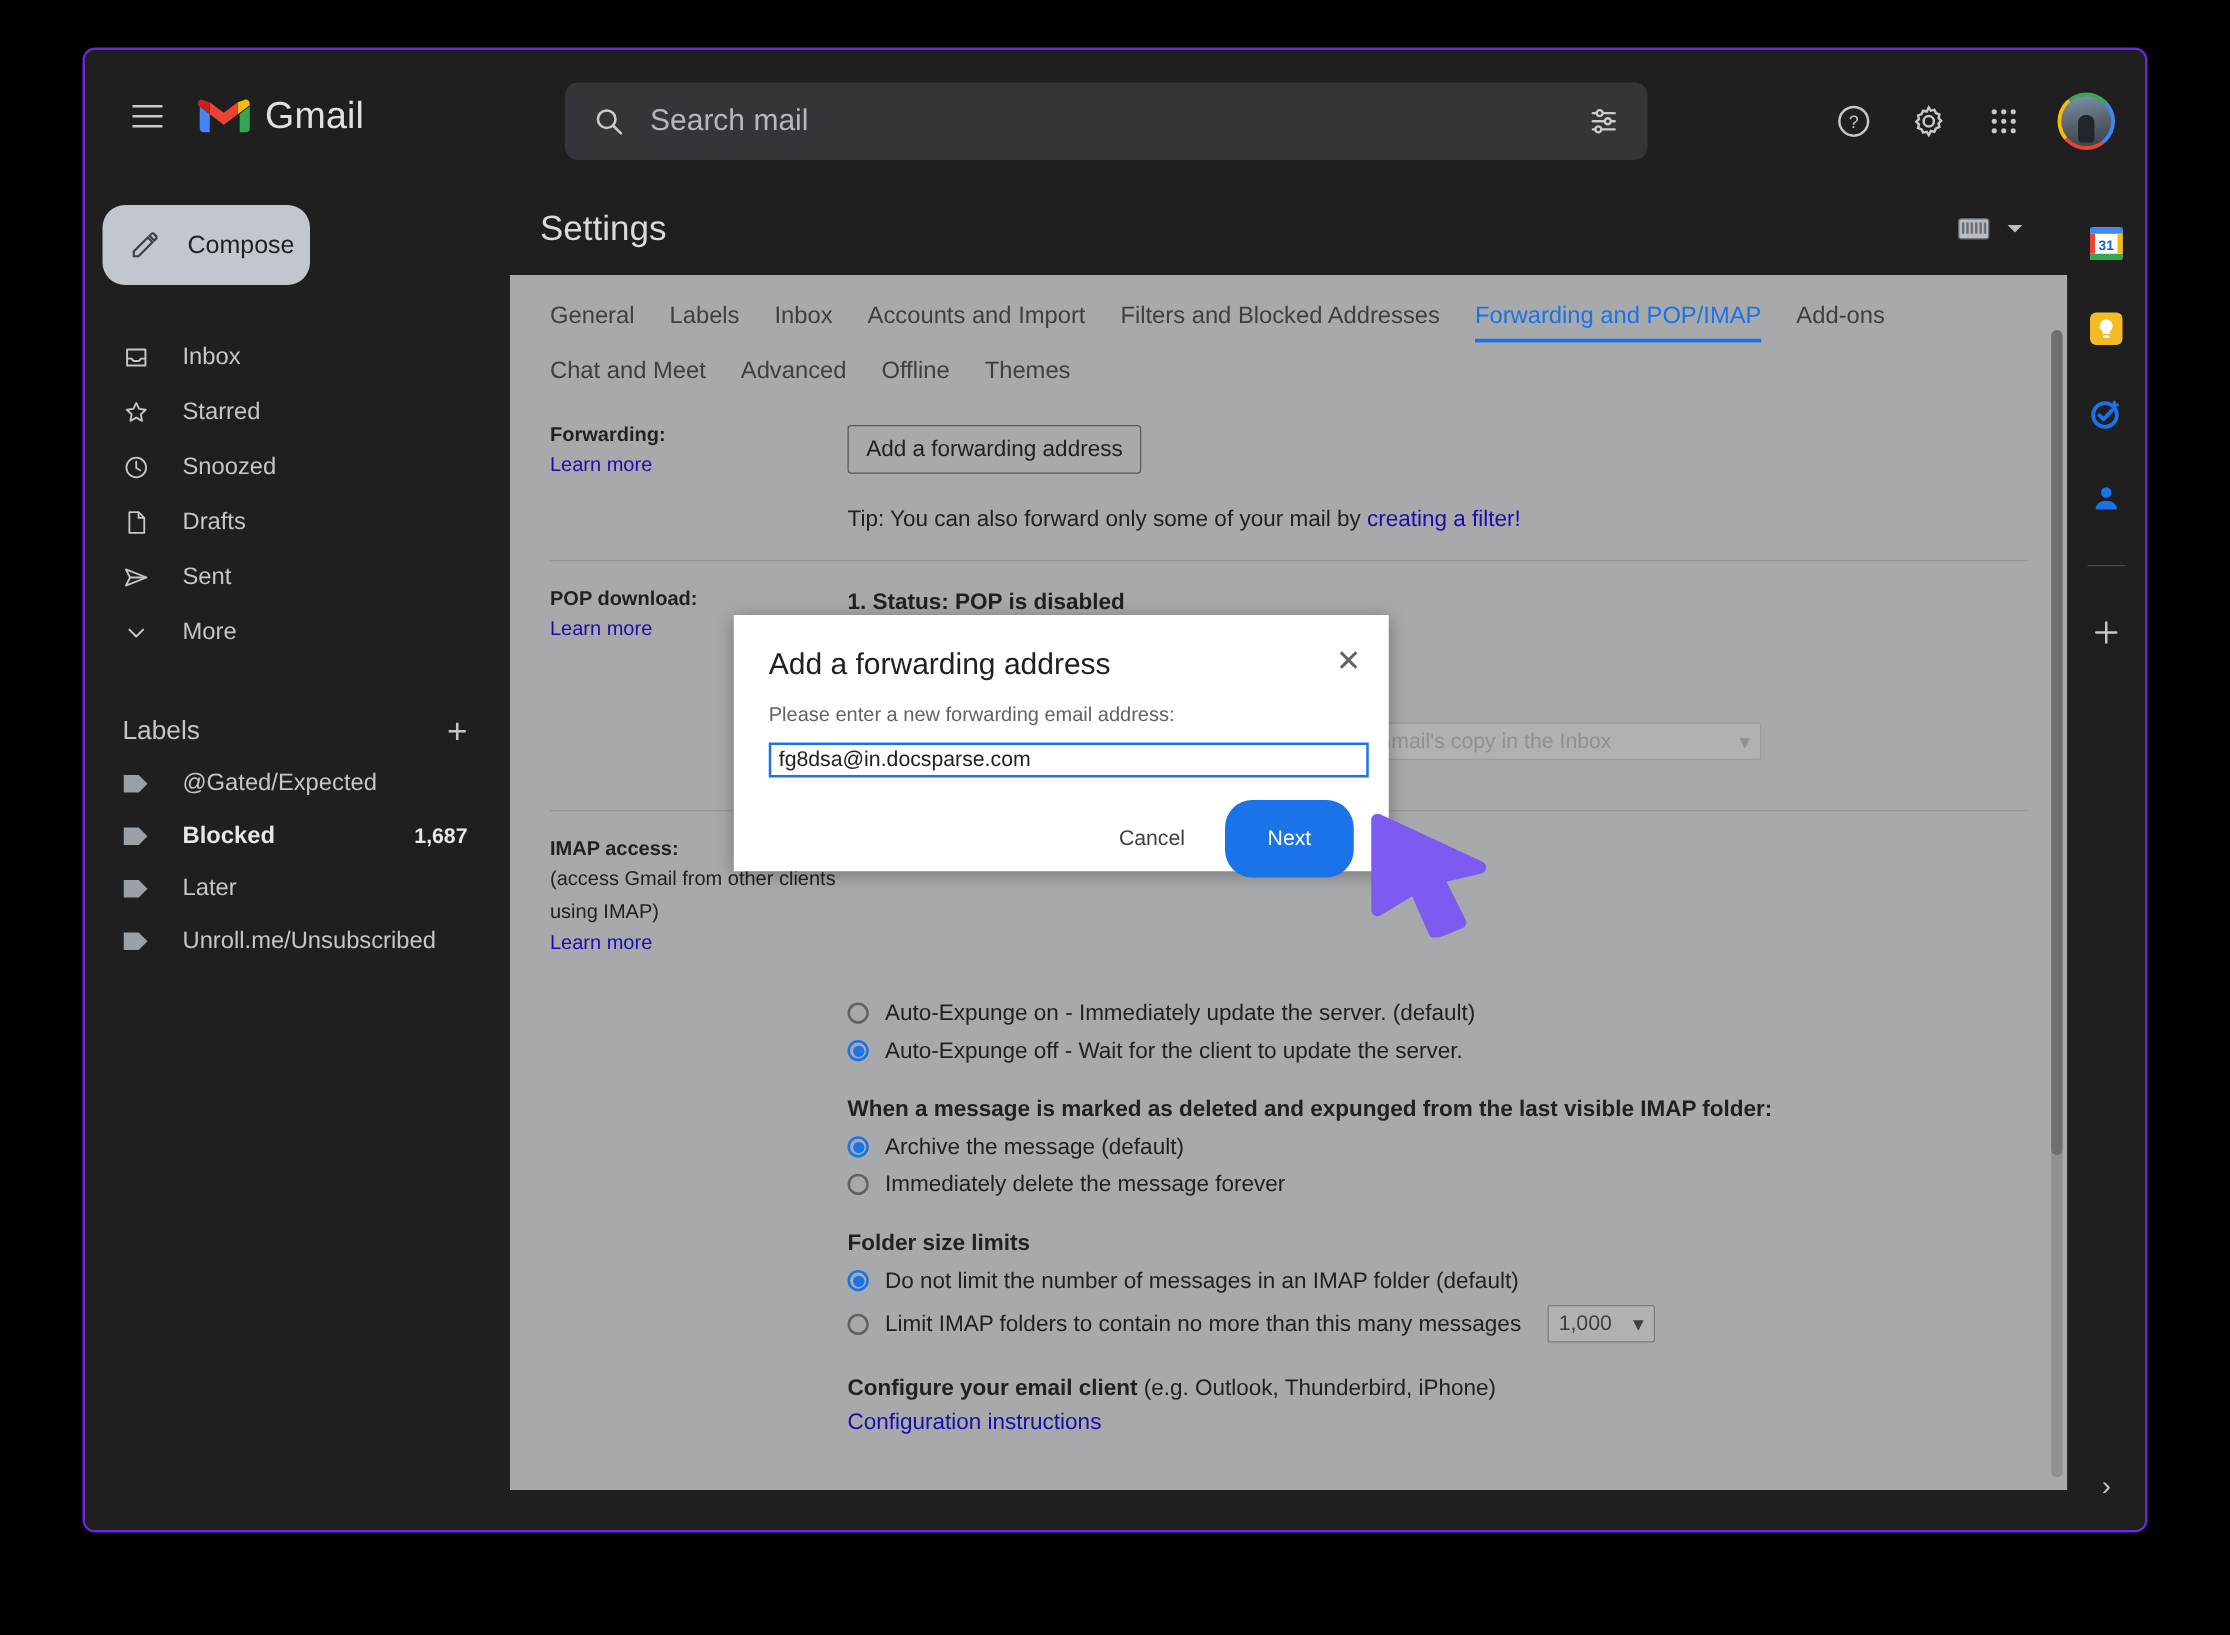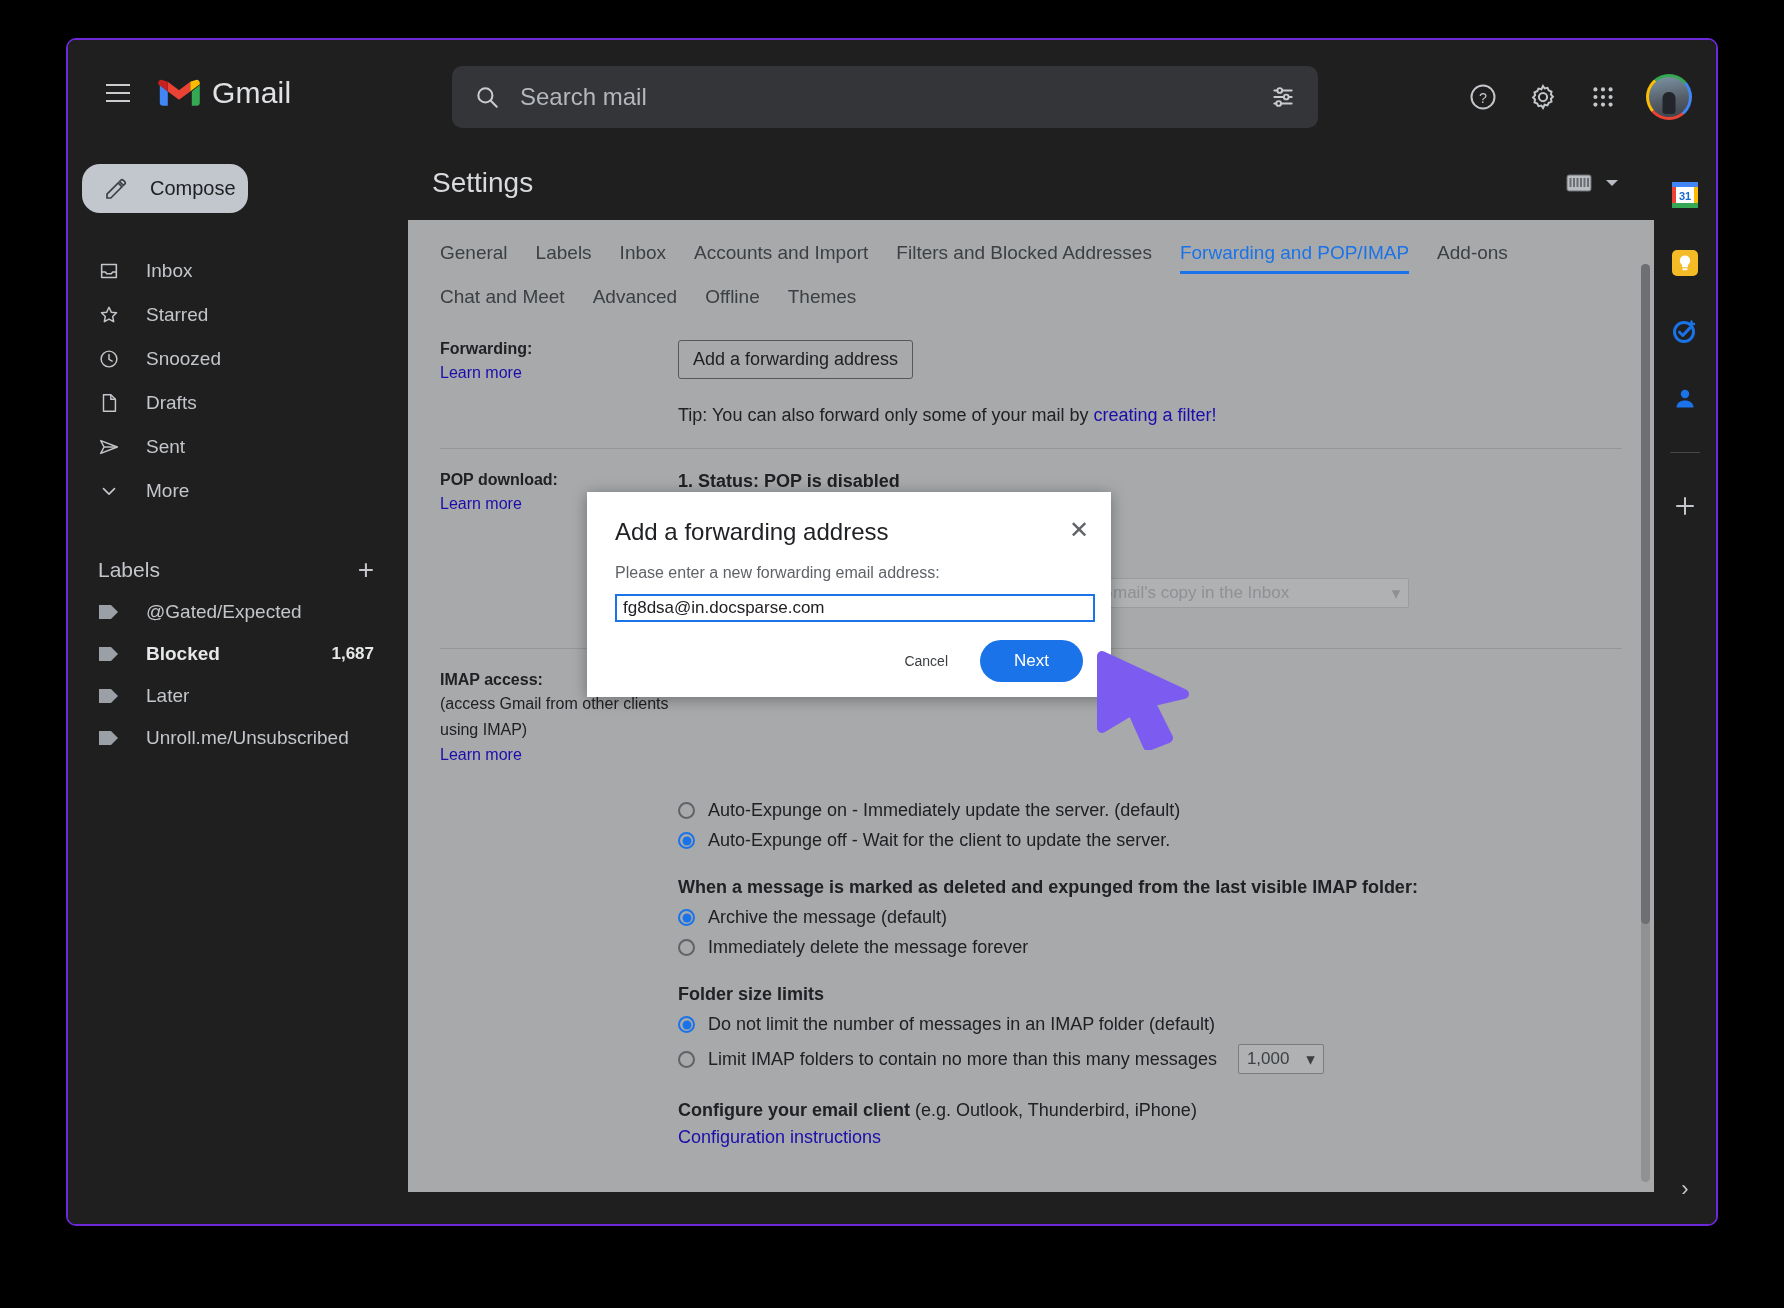--- a/index.html
+++ b/index.html
@@ -84,21 +84,21 @@
 
   
   .sidebar {
     position: absolute; left: 0; top: 106px; width: 340px; bottom: 0;
     background: #1f1f1f;
     padding-top: 18px;
   }
   .compose {
     display: flex; align-items: center; gap: 22px;
     margin-left: 14px;
-    width: 166px; height: 49px;
+    width: 166px; height: 64px;
     background: #c2c7cd; color: #202124;
     border-radius: 18px; border: none;
     font-size: 20px; font-family: inherit;
     cursor: pointer; padding-left: 22px;
   }
   .navlist { margin-top: 36px; }
   .navitem {
     display: flex; align-items: center; height: 44px;
     padding-left: 30px; gap: 26px;
     color: #c3c6ca; font-size: 19px;
@@ -234,26 +234,26 @@
     display: block; margin: 12px 22px 0 28px; width: 480px; height: 28px;
     border: 2px solid #1a73e8; background: #fff;
     font-family: inherit; font-size: 17px; color: #202124;
     padding: 2px 6px; outline: none;
   }
   .modal-actions {
     display: flex; align-items: center; justify-content: flex-end;
     gap: 22px; padding: 18px 28px 0 0;
   }
   .btn-text {
-    background: none; border: none; font-family: inherit; font-size: 14px;
+    background: none; border: none; font-family: inherit; font-size: 17px;
     color: #3c4043; cursor: pointer; padding: 8px 10px;
   }
   .btn-primary {
     background: #1a73e8; color: #fff; border: none; border-radius: 22px;
-    font-family: inherit; font-size: 17px; padding: 11px 34px; cursor: pointer;
+    font-family: inherit; font-size: 17px; padding: 21px 34px; cursor: pointer;
   }
 
   
   .cursor-arrow {
     position: absolute; left: 1020px; top: 610px; width: 120px; height: 100px; z-index: 50;
     pointer-events: none;
   }
   
 </style>
 </head>

